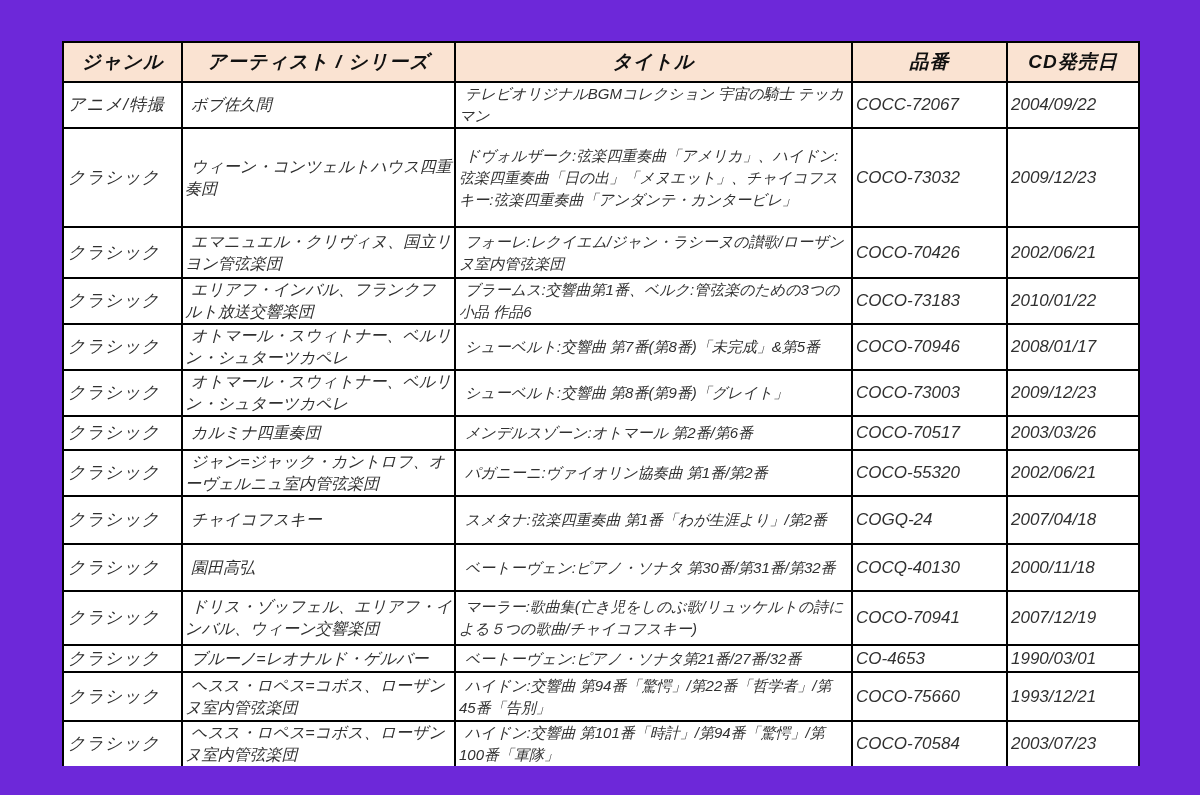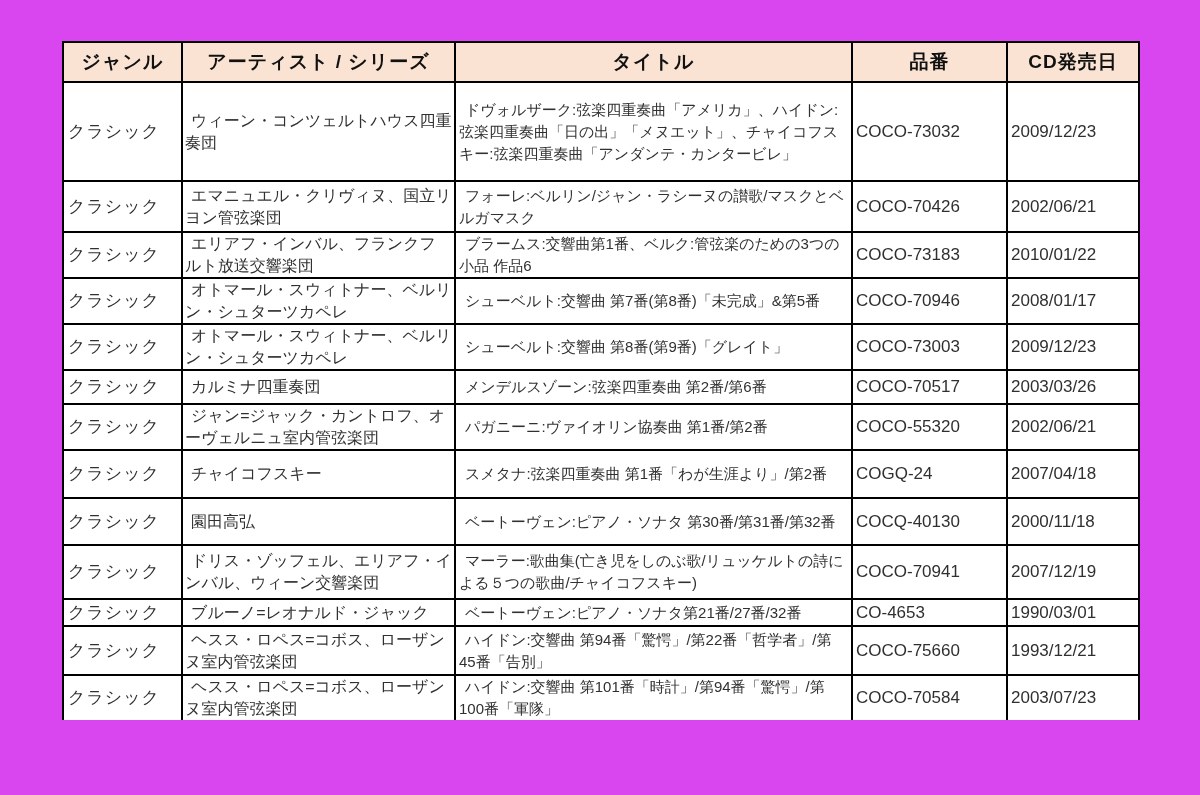--- a/index.html
+++ b/index.html
@@ -7,21 +7,21 @@
     --border:#000000;
     --body-text:#303030;
     --header-text:#111111;
   }
   *{box-sizing:border-box;margin:0;padding:0;}
   html,body{background:#ffffff;}
   body{
     width:1200px;height:795px;overflow:hidden;
     font-family:"Liberation Sans","DejaVu Sans",sans-serif;
   }
-  .page{position:relative;width:1200px;height:795px;background:#d946ef;}
+  .page{position:relative;width:1200px;height:795px;background:#6d28d9;font-style:italic;}
   table.catalog{
     position:absolute;left:62px;top:41px;width:1076px;
     border-collapse:collapse;table-layout:fixed;background:#ffffff;
   }
   th,td{
     border:2px solid var(--border);
     vertical-align:middle;
     overflow:hidden;
   }
   thead tr{height:40px;}
@@ -61,31 +61,38 @@
     <thead>
       <tr>
         <th>ジャンル</th>
         <th>アーティスト / シリーズ</th>
         <th>タイトル</th>
         <th>品番</th>
         <th>CD発売日</th>
       </tr>
     </thead>
     <tbody id="tbody">
+        <tr class="r0">
+          <td class="col-genre">アニメ/特撮</td>
+          <td class="col-artist">ボブ佐久間</td>
+          <td class="col-title">テレビオリジナルBGMコレクション 宇宙の騎士 テッカマン</td>
+          <td class="col-catalog">COCC-72067</td>
+          <td class="col-release">2004/09/22</td>
+        </tr>
         <tr class="r1">
           <td class="col-genre">クラシック</td>
           <td class="col-artist">ウィーン・コンツェルトハウス四重奏団</td>
           <td class="col-title">ドヴォルザーク:弦楽四重奏曲「アメリカ」、ハイドン:弦楽四重奏曲「日の出」「メヌエット」、チャイコフスキー:弦楽四重奏曲「アンダンテ・カンタービレ」</td>
           <td class="col-catalog">COCO-73032</td>
           <td class="col-release">2009/12/23</td>
         </tr>
         <tr class="r2">
           <td class="col-genre">クラシック</td>
           <td class="col-artist">エマニュエル・クリヴィヌ、国立リヨン管弦楽団</td>
-          <td class="col-title">フォーレ:ベルリン/ジャン・ラシーヌの讃歌/マスクとベルガマスク</td>
+          <td class="col-title">フォーレ:レクイエム/ジャン・ラシーヌの讃歌/ローザンヌ室内管弦楽団</td>
           <td class="col-catalog">COCO-70426</td>
           <td class="col-release">2002/06/21</td>
         </tr>
         <tr class="r3">
           <td class="col-genre">クラシック</td>
           <td class="col-artist">エリアフ・インバル、フランクフルト放送交響楽団</td>
           <td class="col-title">ブラームス:交響曲第1番、ベルク:管弦楽のための3つの小品 作品6</td>
           <td class="col-catalog">COCO-73183</td>
           <td class="col-release">2010/01/22</td>
         </tr>
@@ -99,21 +106,21 @@
         <tr class="r5">
           <td class="col-genre">クラシック</td>
           <td class="col-artist">オトマール・スウィトナー、ベルリン・シュターツカペレ</td>
           <td class="col-title">シューベルト:交響曲 第8番(第9番)「グレイト」</td>
           <td class="col-catalog">COCO-73003</td>
           <td class="col-release">2009/12/23</td>
         </tr>
         <tr class="r6">
           <td class="col-genre">クラシック</td>
           <td class="col-artist">カルミナ四重奏団</td>
-          <td class="col-title">メンデルスゾーン:弦楽四重奏曲 第2番/第6番</td>
+          <td class="col-title">メンデルスゾーン:オトマール 第2番/第6番</td>
           <td class="col-catalog">COCO-70517</td>
           <td class="col-release">2003/03/26</td>
         </tr>
         <tr class="r7">
           <td class="col-genre">クラシック</td>
           <td class="col-artist">ジャン=ジャック・カントロフ、オーヴェルニュ室内管弦楽団</td>
           <td class="col-title">パガニーニ:ヴァイオリン協奏曲 第1番/第2番</td>
           <td class="col-catalog">COCO-55320</td>
           <td class="col-release">2002/06/21</td>
         </tr>
@@ -133,21 +140,21 @@
         </tr>
         <tr class="r10">
           <td class="col-genre">クラシック</td>
           <td class="col-artist">ドリス・ゾッフェル、エリアフ・インバル、ウィーン交響楽団</td>
           <td class="col-title">マーラー:歌曲集(亡き児をしのぶ歌/リュッケルトの詩による５つの歌曲/チャイコフスキー)</td>
           <td class="col-catalog">COCO-70941</td>
           <td class="col-release">2007/12/19</td>
         </tr>
         <tr class="r11">
           <td class="col-genre">クラシック</td>
-          <td class="col-artist">ブルーノ=レオナルド・ジャック</td>
+          <td class="col-artist">ブルーノ=レオナルド・ゲルバー</td>
           <td class="col-title">ベートーヴェン:ピアノ・ソナタ第21番/27番/32番</td>
           <td class="col-catalog">CO-4653</td>
           <td class="col-release">1990/03/01</td>
         </tr>
         <tr class="r12">
           <td class="col-genre">クラシック</td>
           <td class="col-artist">ヘスス・ロペス=コボス、ローザンヌ室内管弦楽団</td>
           <td class="col-title">ハイドン:交響曲 第94番「驚愕」/第22番「哲学者」/第45番「告別」</td>
           <td class="col-catalog">COCO-75660</td>
           <td class="col-release">1993/12/21</td>

